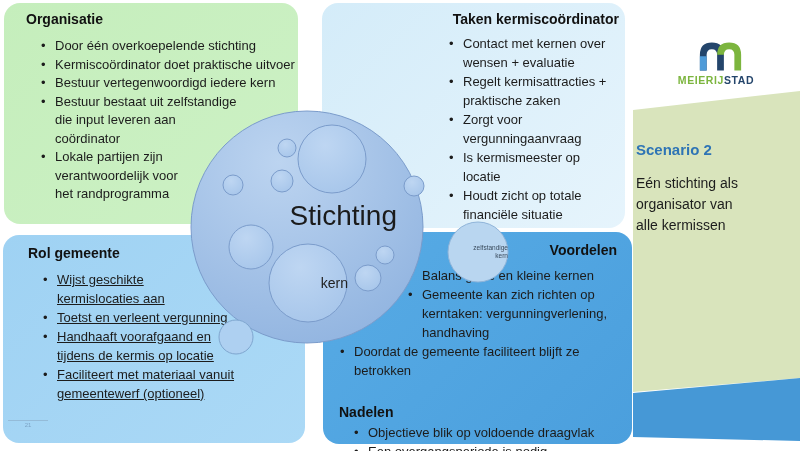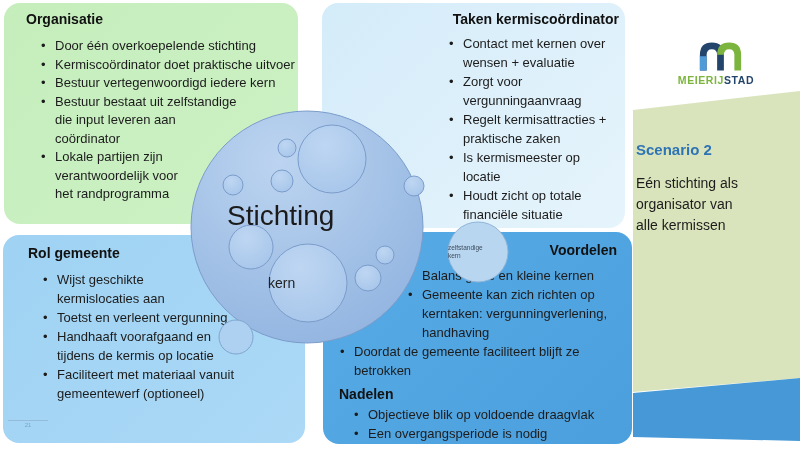--- a/index.html
+++ b/index.html
@@ -27,41 +27,41 @@
   ul.blist li{position:relative;padding-left:15px;white-space:pre;font-size:13px;}
   ul.blist li::before{content:"\2022";position:absolute;left:1px;top:0;}
 
   .panel-organisatie ul.blist{margin:10px 0 0 14px;}
   .panel-organisatie ul.blist li{line-height:18.5px;}
 
   .panel-taken ul.blist{margin:7px 0 0 112px;}
   .panel-taken ul.blist li{line-height:19px;}
 
   .panel-rol ul.blist{margin:9px 0 0 14px;}
-  .panel-rol ul.blist li{line-height:19px;}
+  .panel-rol ul.blist li{line-height:19px;text-decoration:underline;}
 
   .panel-voordelen ul.blist{margin:8px 0 0 0;}
   .panel-voordelen ul.blist li{line-height:19px;}
   .panel-voordelen ul.vlist li:nth-child(1),
   .panel-voordelen ul.vlist li:nth-child(2){margin-left:68px;}
-  .nadelen-title{font-size:14px;font-weight:bold;color:#111;margin-top:6px;}
+  .nadelen-title{font-size:14px;font-weight:bold;color:#111;margin-top:24px;}
   .panel-voordelen ul.nlist{margin:3px 0 14px 14px;}
 
   
   .scenario-text{position:absolute;left:636px;top:141px;width:140px;z-index:1;}
   .scenario-title{font-size:15px;font-weight:bold;color:#2e74b5;margin-bottom:15px;}
   .scenario-body{font-size:14px;line-height:21px;white-space:pre;color:#1c1c1c;}
 
   .logo{position:absolute;left:668px;top:42px;width:96px;text-align:center;z-index:1;}
   .logo-word{font-size:10.5px;font-weight:bold;letter-spacing:0.6px;margin-top:2px;}
   .logo-word .g{color:#7cb53e;}
   .logo-word .d{color:#24456b;}
 
   
-  .lbl{position:absolute;z-index:3;text-align:left;}
+  .lbl{position:absolute;z-index:3;text-align:right;}
   .lbl-stichting{left:227px;top:200px;width:170px;font-size:28px;color:#1b1b1b;}
   .lbl-kern{left:268px;top:275px;width:80px;font-size:14px;color:#222;}
   .lbl-zelf{left:448px;top:244px;width:60px;font-size:6.5px;line-height:7.5px;
     color:#3a4b5c;white-space:pre;}
 
   
   .slide-num{position:absolute;left:8px;top:420px;width:40px;z-index:2;
     border-top:1px solid #8fb3cf;font-size:6px;color:#6f93b5;text-align:center;
     opacity:0.75;padding-top:1px;}
 
@@ -90,24 +90,24 @@
 verantwoordelijk voor
 het randprogramma</li>
       </ul>
   </div>
 
   <div class="panel panel-taken">
     <div class="panel-title t-right">Taken kermiscoördinator</div>
     <ul class="blist">
         <li>Contact met kernen over
 wensen + evaluatie</li>
+        <li>Regelt kermisattracties +
+praktische zaken</li>
         <li>Zorgt voor
 vergunningaanvraag</li>
-        <li>Regelt kermisattracties +
-praktische zaken</li>
         <li>Is kermismeester op
 locatie</li>
         <li>Houdt zicht op totale
 financiële situatie</li>
       </ul>
   </div>
 
   <div class="panel panel-rol">
     <div class="panel-title">Rol gemeente</div>
     <ul class="blist">

